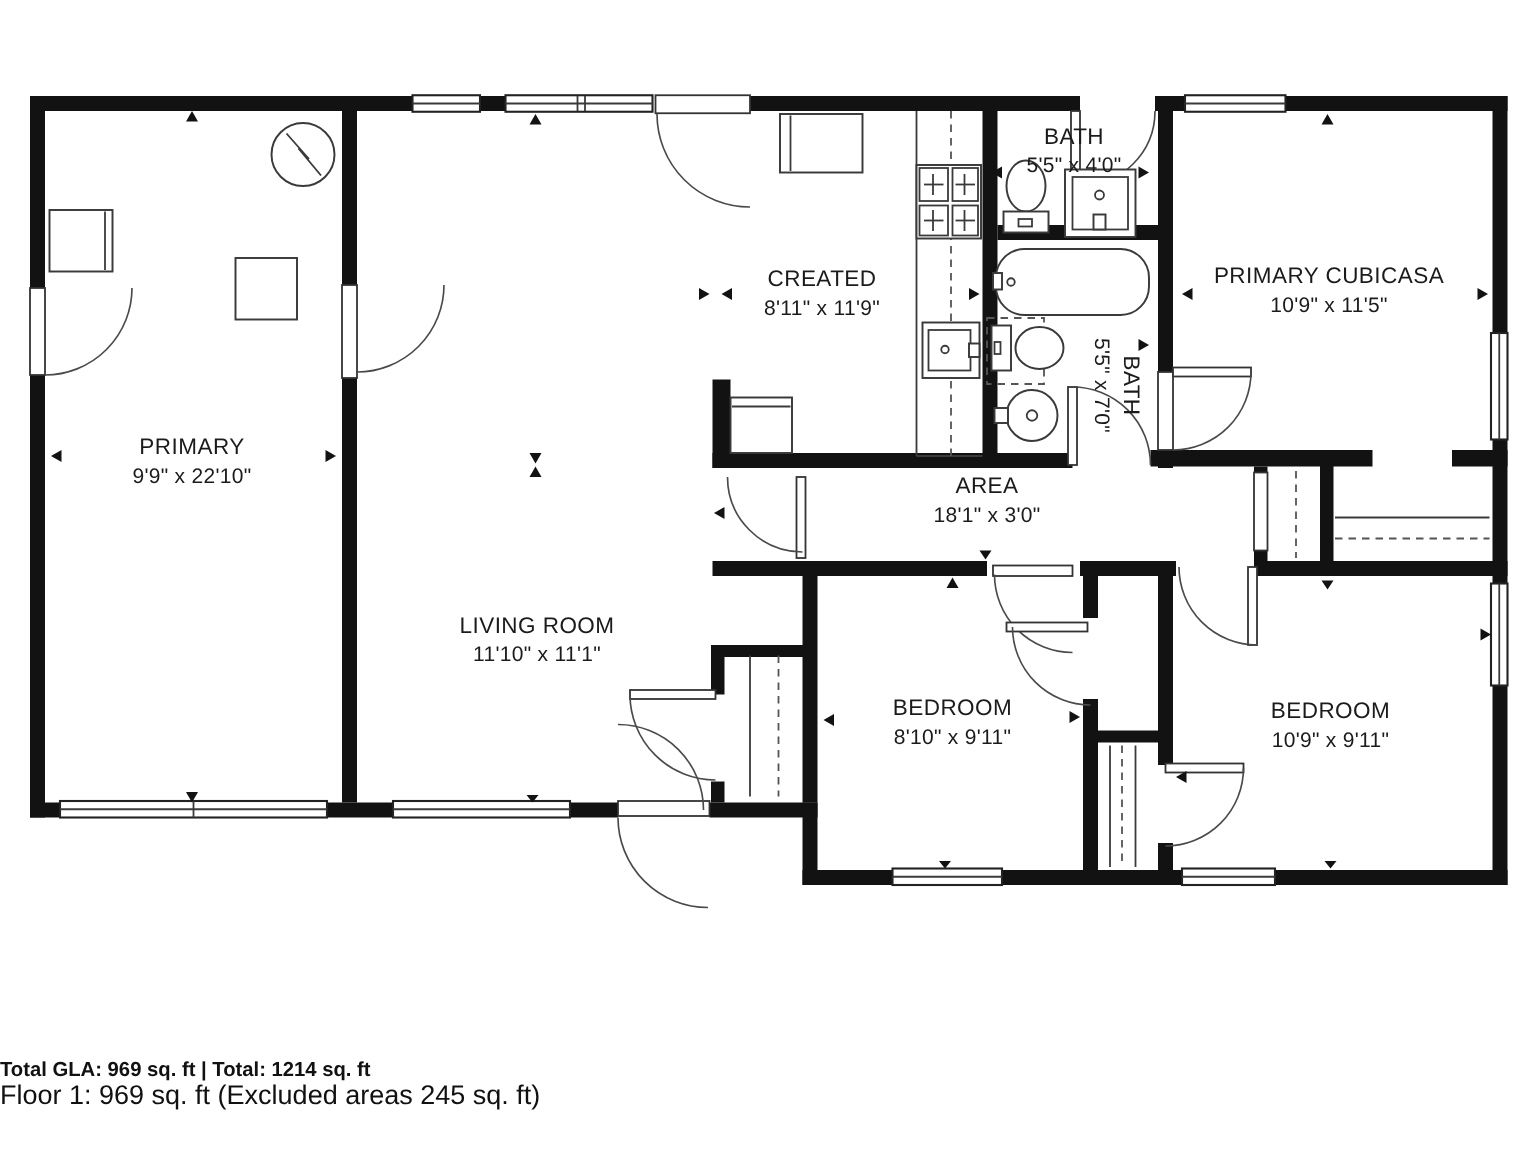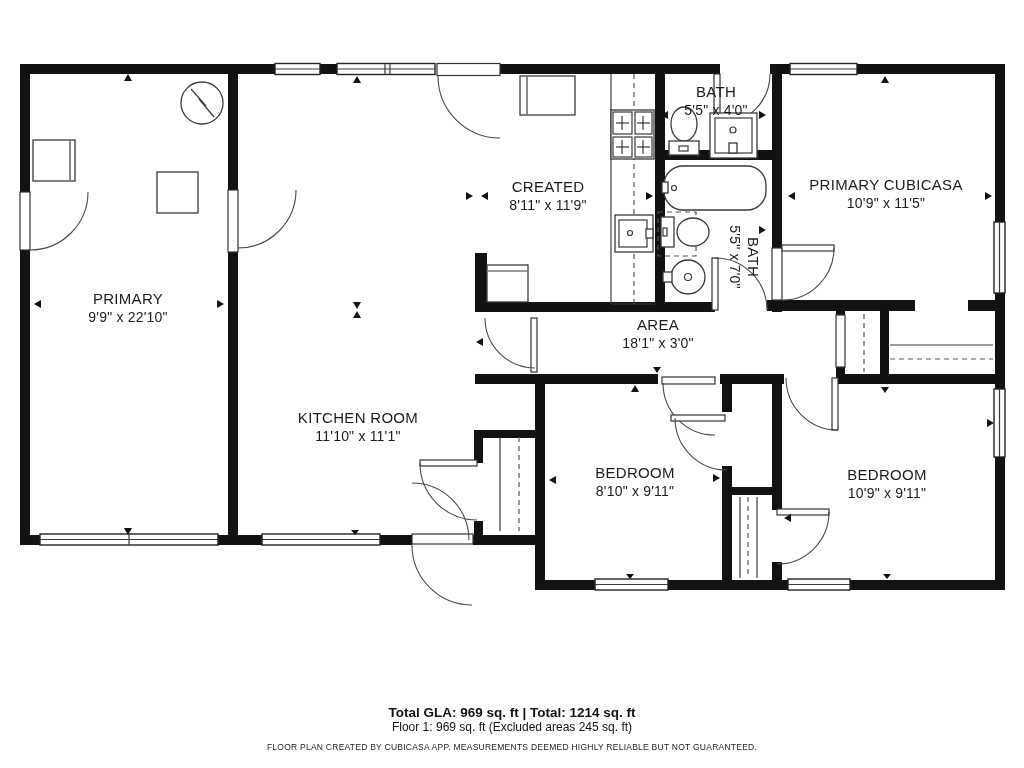--- a/index.html
+++ b/index.html
@@ -3,23 +3,23 @@
 <meta charset="utf-8">
 <style>
   html,body{margin:0;padding:0;background:#fff;}
   .stage{position:relative;width:1024px;height:768px;background:#ffffff;overflow:hidden;
          font-family:"Liberation Sans", sans-serif;}
   .stage svg{position:absolute;left:0;top:0;}
   .room-label{position:absolute;transform:translate(-50%,-50%);text-align:center;
               color:#1b1b1b;font-size:15px;line-height:1.25;letter-spacing:.3px;white-space:nowrap;}
   .room-label .dims{font-size:14px;letter-spacing:.2px;}
   .room-label.rot{transform:translate(-50%,-50%) rotate(90deg);}
-  .footer{position:absolute;left:0;width:1024px;text-align:center;color:#111;}
+  .footer{position:absolute;left:0;width:1024px;text-align:left;color:#111;}
   .footer.l1{top:705px;font-size:13.5px;font-weight:bold;}
-  .footer.l2{top:720px;font-size:12px;}
+  .footer.l2{top:720px;font-size:18px;}
   .footer.l3{top:742px;font-size:8.5px;letter-spacing:.25px;color:#222;}
   
   .fx{fill:#ffffff;stroke:#3a3a3a;stroke-width:1.3;}
   .ln{fill:none;stroke:#3a3a3a;stroke-width:1.2;}
   .dash{fill:none;stroke:#555;stroke-width:1.2;stroke-dasharray:5 4;}
   .arc{fill:none;stroke:#4a4a4a;stroke-width:1.1;}
   .leaf{fill:#ffffff;stroke:#333;stroke-width:1.2;}
   .win{fill:#ffffff;stroke:#222;stroke-width:1.4;}
   .wall{fill:#121212;}
   .mk{fill:#121212;}
@@ -342,29 +342,28 @@
 </div>
 <div class="room-label rot" style="left:744px;top:257px">
   <div>BATH</div>
   <div class="dims">5'5" x 7'0"</div>
 </div>
 <div class="room-label" style="left:658px;top:334px">
   <div>AREA</div>
   <div class="dims">18'1" x 3'0"</div>
 </div>
 <div class="room-label" style="left:358px;top:427px">
-  <div>KITCHEN ROOM</div>
+  <div>LIVING ROOM</div>
   <div class="dims">11'10" x 11'1"</div>
 </div>
 <div class="room-label" style="left:635px;top:482px">
   <div>BEDROOM</div>
   <div class="dims">8'10" x 9'11"</div>
 </div>
 <div class="room-label" style="left:887px;top:484px">
   <div>BEDROOM</div>
   <div class="dims">10'9" x 9'11"</div>
 </div>
 
 <div class="footer l1">Total GLA: 969 sq. ft | Total: 1214 sq. ft</div>
 <div class="footer l2">Floor 1: 969 sq. ft (Excluded areas 245 sq. ft)</div>
-<div class="footer l3">FLOOR PLAN CREATED BY CUBICASA APP. MEASUREMENTS DEEMED HIGHLY RELIABLE BUT NOT GUARANTEED.</div>
 
 </div>
 
 </body></html>

